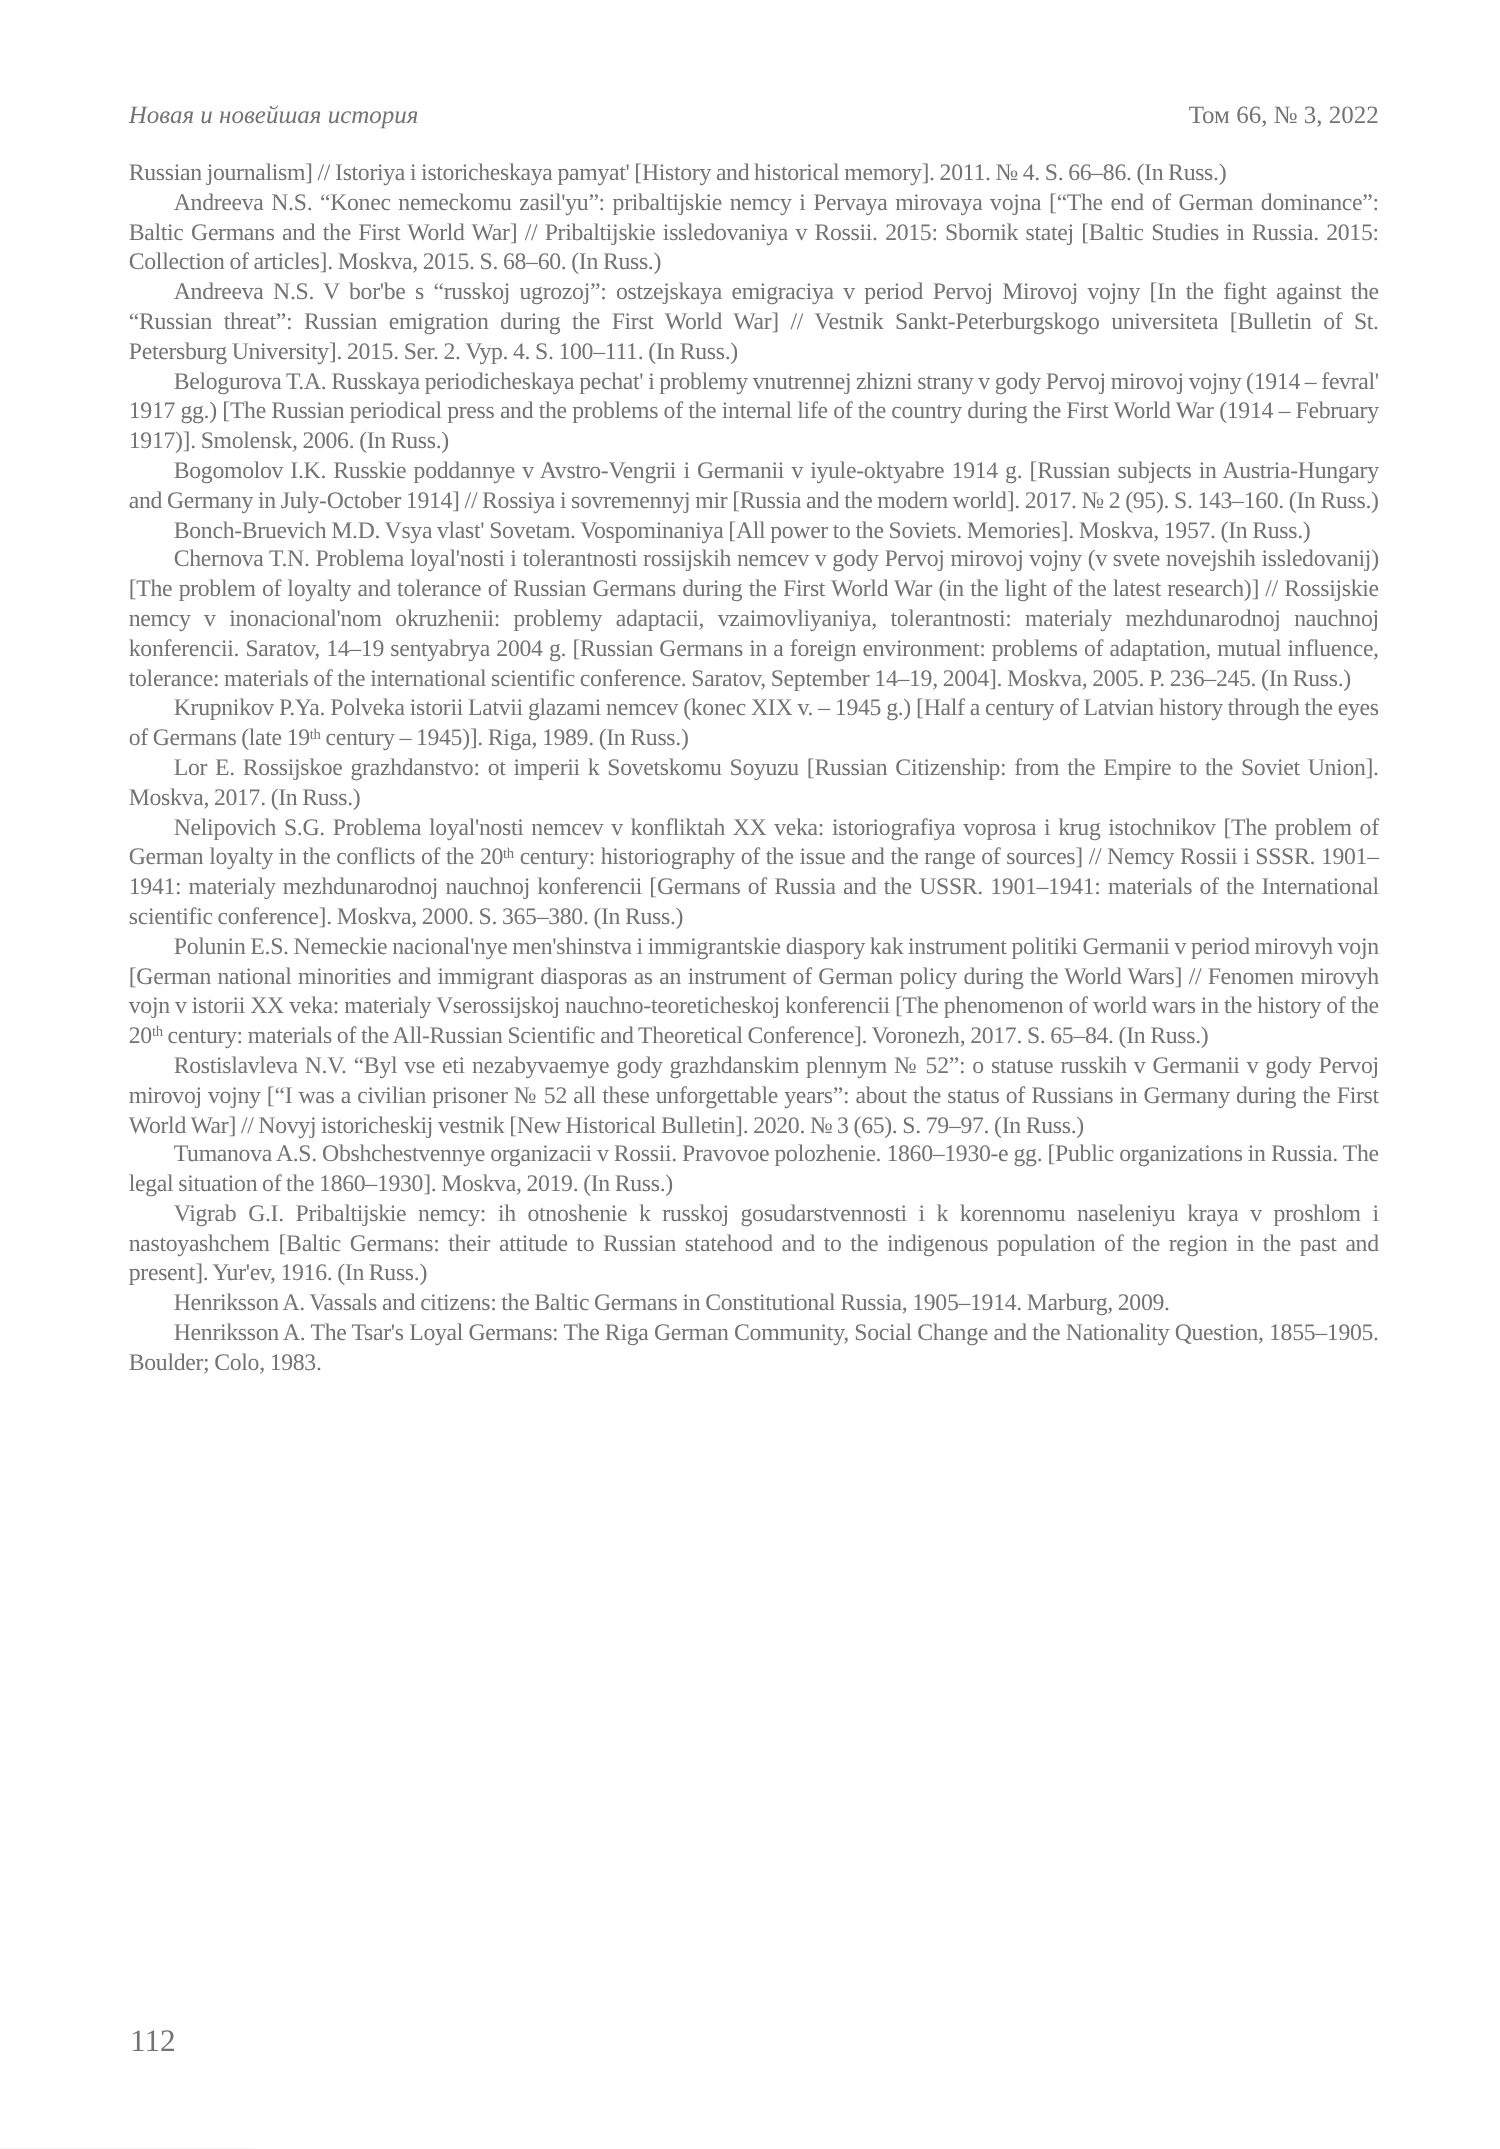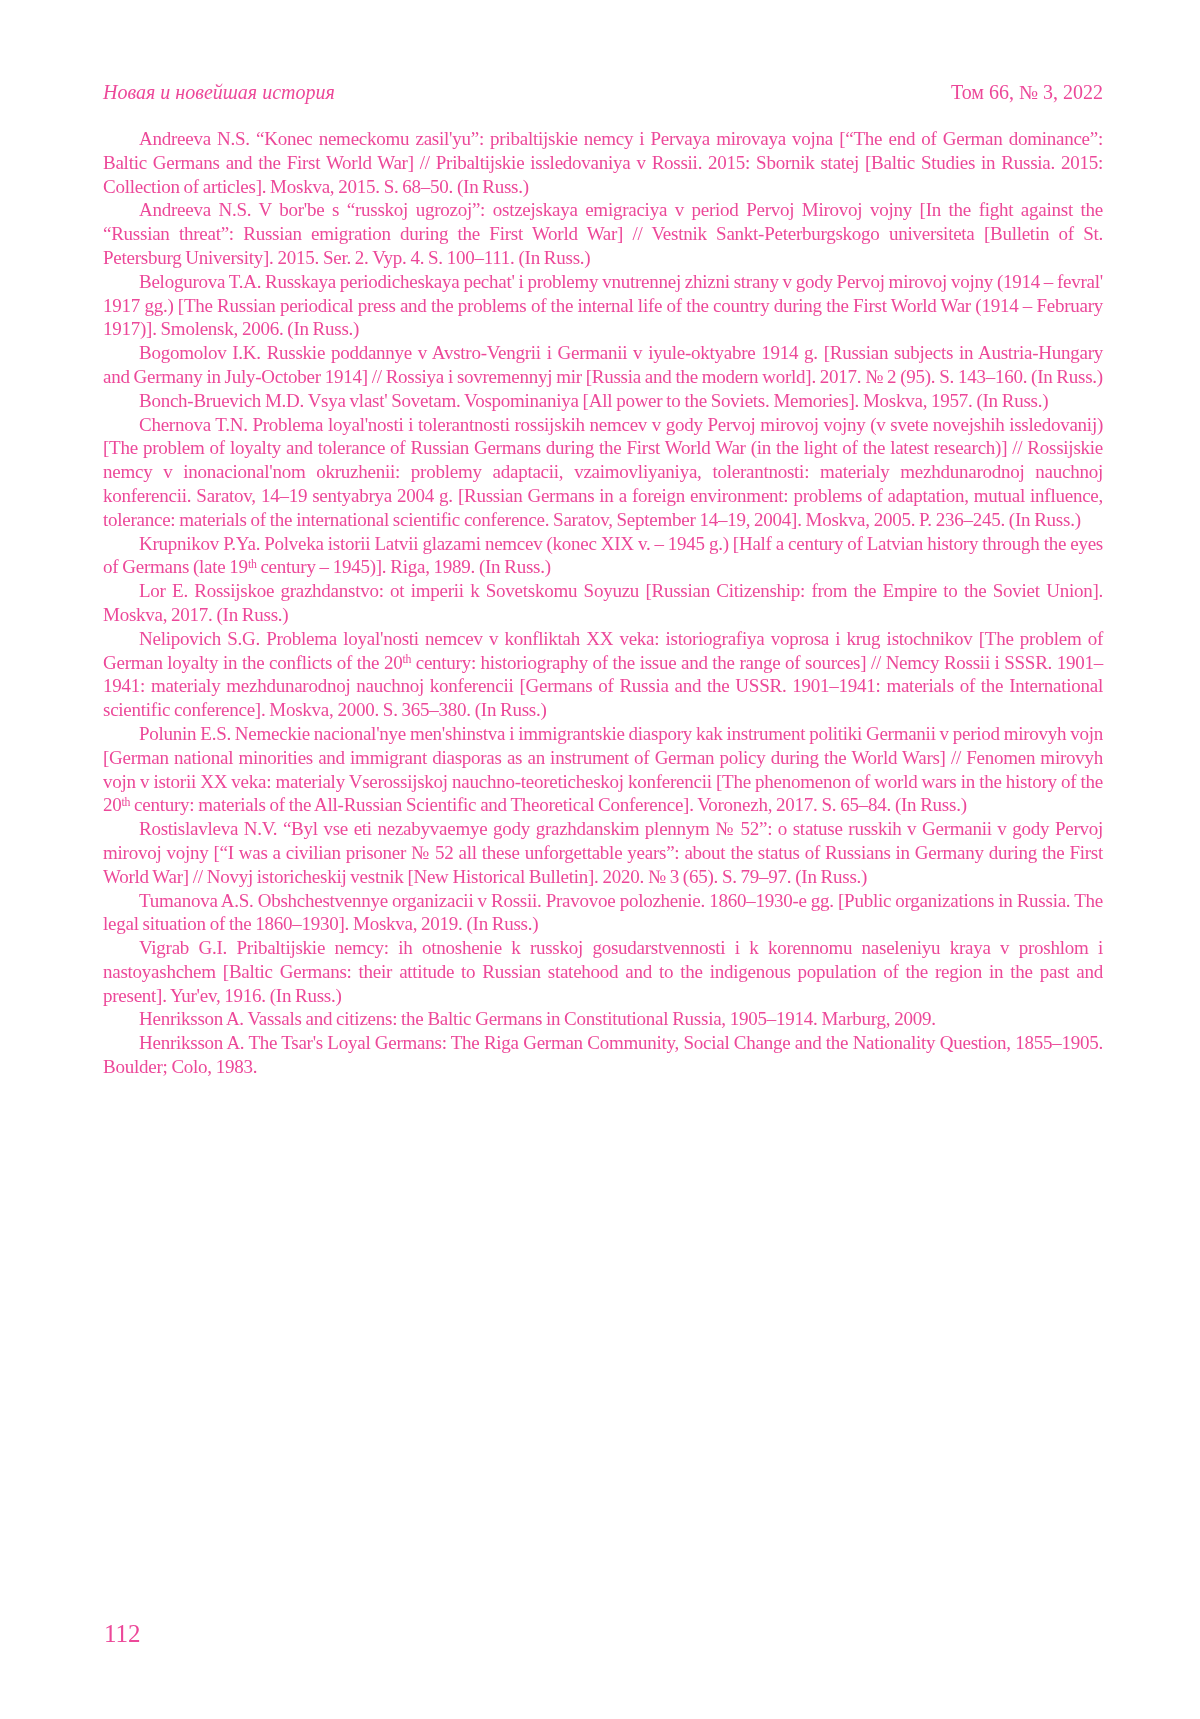--- a/index.html
+++ b/index.html
@@ -2,21 +2,21 @@
 <html><head>
 <meta charset="utf-8">
 <style>
   html, body { margin: 0; padding: 0; background: #e8e8e8; }
   .page {
     position: relative;
     width: 1200px;
     height: 1719px;
     background: #ffffff;
     font-family: "Liberation Serif", serif;
-    color: #ec4899;
+    color: #737373;
     overflow: hidden;
   }
   .header {
     position: absolute;
     left: 103px;
     top: 80px;
     width: 1000px;
     display: flex;
     justify-content: space-between;
     align-items: baseline;
@@ -57,21 +57,22 @@
 <body>
 
 <div class="page">
 
   <div class="header">
     <span class="journal">Новая и новейшая история</span>
     <span class="volume">Том 66, № 3, 2022</span>
   </div>
 
   <div class="refs">
-      <p><span class="it">Andreeva N.S.</span><span> “Konec nemeckomu zasil'yu”: pribaltijskie nemcy i Pervaya mirovaya vojna [“The end of German dominance”: Baltic Germans and the First World War] // Pribaltijskie issledovaniya v Rossii. 2015: Sbornik statej [Baltic Studies in Russia. 2015: Collection of articles]. Moskva, 2015. S. 68–50. (In Russ.)</span></p>
+      <p class="noindent"><span>Russian journalism] // Istoriya i istoricheskaya pamyat' [History and historical memory]. 2011. № 4. S. 66–86. (In Russ.)</span></p>
+      <p><span class="it">Andreeva N.S.</span><span> “Konec nemeckomu zasil'yu”: pribaltijskie nemcy i Pervaya mirovaya vojna [“The end of German dominance”: Baltic Germans and the First World War] // Pribaltijskie issledovaniya v Rossii. 2015: Sbornik statej [Baltic Studies in Russia. 2015: Collection of articles]. Moskva, 2015. S. 68–60. (In Russ.)</span></p>
       <p><span class="it">Andreeva N.S.</span><span> V bor'be s “russkoj ugrozoj”: ostzejskaya emigraciya v period Pervoj Mirovoj vojny [In the fight against the “Russian threat”: Russian emigration during the First World War] // Vestnik Sankt-Peterburgskogo universiteta [Bulletin of St. Petersburg University]. 2015. Ser. 2. Vyp. 4. S. 100–111. (In Russ.)</span></p>
       <p><span class="it">Belogurova T.A.</span><span> Russkaya periodicheskaya pechat' i problemy vnutrennej zhizni strany v gody Pervoj mirovoj vojny (1914 – fevral' 1917 gg.) [The Russian periodical press and the problems of the internal life of the country during the First World War (1914 – February 1917)]. Smolensk, 2006. (In Russ.)</span></p>
       <p><span class="it">Bogomolov I.K.</span><span> Russkie poddannye v Avstro-Vengrii i Germanii v iyule-oktyabre 1914 g. [Russian subjects in Austria-Hungary and Germany in July-October 1914] // Rossiya i sovremennyj mir [Russia and the modern world]. 2017. № 2 (95). S. 143–160. (In Russ.)</span></p>
       <p><span class="it">Bonch-Bruevich M.D.</span><span> Vsya vlast' Sovetam. Vospominaniya [All power to the Soviets. Memories]. Moskva, 1957. (In Russ.)</span></p>
       <p><span class="it">Chernova T.N.</span><span> Problema loyal'nosti i tolerantnosti rossijskih nemcev v gody Pervoj mirovoj vojny (v svete novejshih issledovanij) [The problem of loyalty and tolerance of Russian Germans during the First World War (in the light of the latest research)] // Rossijskie nemcy v inonacional'nom okruzhenii: problemy adaptacii, vzaimovliyaniya, tolerantnosti: materialy mezhdunarodnoj nauchnoj konferencii. Saratov, 14–19 sentyabrya 2004 g. [Russian Germans in a foreign environment: problems of adaptation, mutual influence, tolerance: materials of the international scientific conference. Saratov, September 14–19, 2004]. Moskva, 2005. P. 236–245. (In Russ.)</span></p>
       <p><span class="it">Krupnikov P.Ya.</span><span> Polveka istorii Latvii glazami nemcev (konec XIX v. – 1945 g.) [Half a century of Latvian history through the eyes of Germans (late 19</span><sup>th</sup><span> century – 1945)]. Riga, 1989. (In Russ.)</span></p>
       <p><span class="it">Lor E.</span><span> Rossijskoe grazhdanstvo: ot imperii k Sovetskomu Soyuzu [Russian Citizenship: from the Empire to the Soviet Union]. Moskva, 2017. (In Russ.)</span></p>
       <p><span class="it">Nelipovich S.G.</span><span> Problema loyal'nosti nemcev v konfliktah XX veka: istoriografiya voprosa i krug istochnikov [The problem of German loyalty in the conflicts of the 20</span><sup>th</sup><span> century: historiography of the issue and the range of sources] // Nemcy Rossii i SSSR. 1901–1941: materialy mezhdunarodnoj nauchnoj konferencii [Germans of Russia and the USSR. 1901–1941: materials of the International scientific conference]. Moskva, 2000. S. 365–380. (In Russ.)</span></p>
       <p><span class="it">Polunin E.S.</span><span> Nemeckie nacional'nye men'shinstva i immigrantskie diaspory kak instrument politiki Germanii v period mirovyh vojn [German national minorities and immigrant diasporas as an instrument of German policy during the World Wars] // Fenomen mirovyh vojn v istorii XX veka: materialy Vserossijskoj nauchno-teoreticheskoj konferencii [The phenomenon of world wars in the history of the 20</span><sup>th</sup><span> century: materials of the All-Russian Scientific and Theoretical Conference]. Voronezh, 2017. S. 65–84. (In Russ.)</span></p>
       <p><span class="it">Rostislavleva N.V.</span><span> “Byl vse eti nezabyvaemye gody grazhdanskim plennym № 52”: o statuse russkih v Germanii v gody Pervoj mirovoj vojny [“I was a civilian prisoner № 52 all these unforgettable years”: about the status of Russians in Germany during the First World War] // Novyj istoricheskij vestnik [New Historical Bulletin]. 2020. № 3 (65). S. 79–97. (In Russ.)</span></p>

